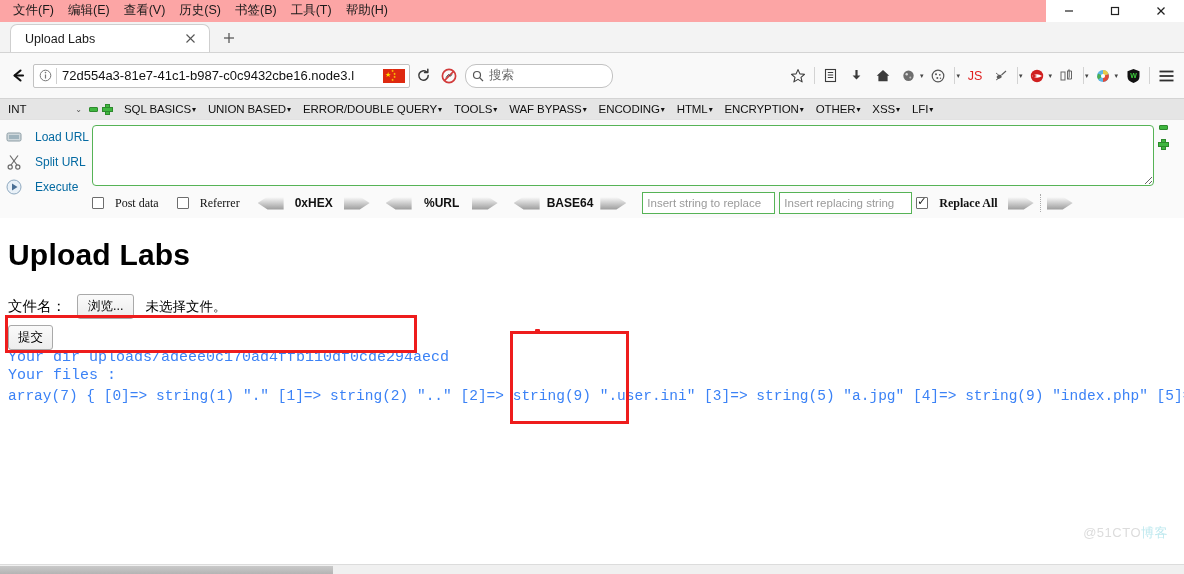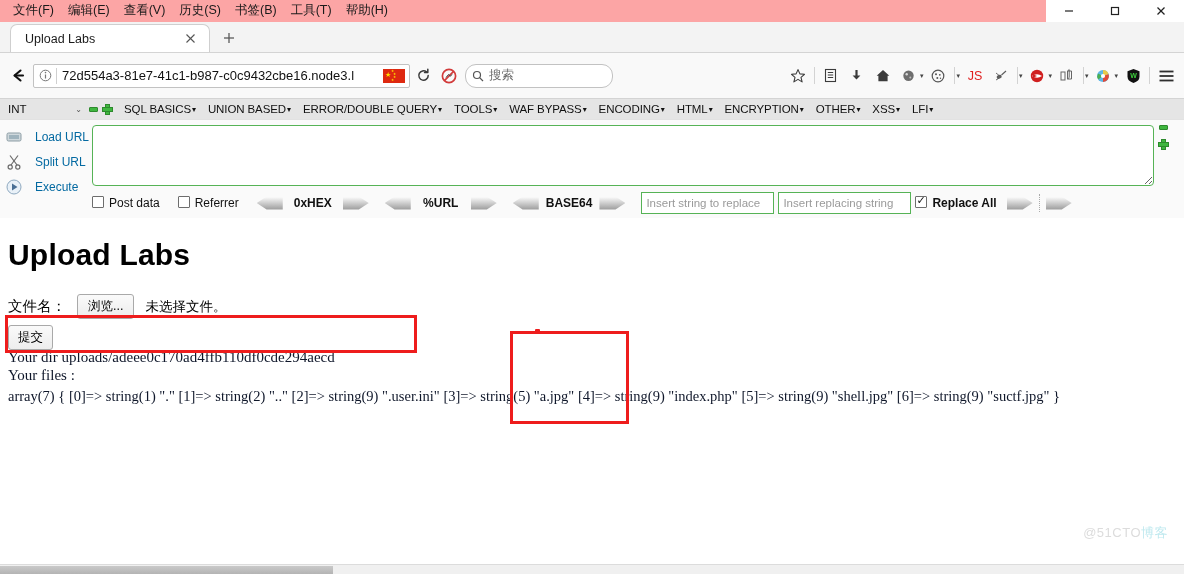--- a/index.html
+++ b/index.html
@@ -136,21 +136,21 @@
   }
   .hb-right {
     position:absolute; right:8px; top:5px; width:26px;
     display:flex; flex-direction:column; align-items:center; gap:9px;
   }
 
   .hb-row2 {
     position:absolute; left:92px; top:70px; height:26px;
     display:flex; align-items:center; gap:0px;
   }
-  .cb-wrap { display:flex; gap:5px; margin-right:18px; }
+  .cb-wrap { display:flex; align-items:center; gap:11px; margin-right:18px;font-family:Liberation Serif, serif; }
   .cb {
     width:12px; height:12px; border:1px solid #6d6d6d; background:#fff; border-radius:1px;
     position:relative;
   }
   .cb.checked:after {
     content:"✓"; position:absolute; left:0px; top:-3px; font-size:11px; color:#111;
   }
   .cb-label { font-size:12px; color:#111; }
   .arrow-grp { display:flex; align-items:center; gap:7px; margin-right:16px; }
   .arw-l, .arw-r {
@@ -182,22 +182,22 @@
     border:1px solid #a9a9a9; background:linear-gradient(#fafafa,#ededed);
     border-radius:3px; font-size:12.5px; padding:3px 10px; color:#000; margin:0 8px;text-align:right;
   }
   .nofile { font-size:13.5px; color:#000; }
   .submit-btn {
     border:1px solid #a9a9a9; background:linear-gradient(#fafafa,#ededed);
     border-radius:3px; font-size:12.5px; padding:3px 9px; color:#000;
     margin-top:3px; display:inline-block;
   }
   .out-line {
-    font-size:15px; color:#0f172a; white-space:nowrap;
-    font-family:Liberation Serif, serif;
+    font-size:15px; color:#3b82f6; white-space:nowrap;
+    font-family:Liberation Mono, monospace;
   }
   .dir-line { margin-top:-1px; }
   .files-line { margin-top:1px; }
   .array-line { margin-top:4px; font-size:14.5px; }
 
   .redbox {
     position:absolute; border:3px solid #ee1c1c; pointer-events:none;
   }
   #redbox1 { left:5px; top:315px; width:412px; height:38px; }
   #redbox2 { left:510px; top:331px; width:119px; height:93px; }

